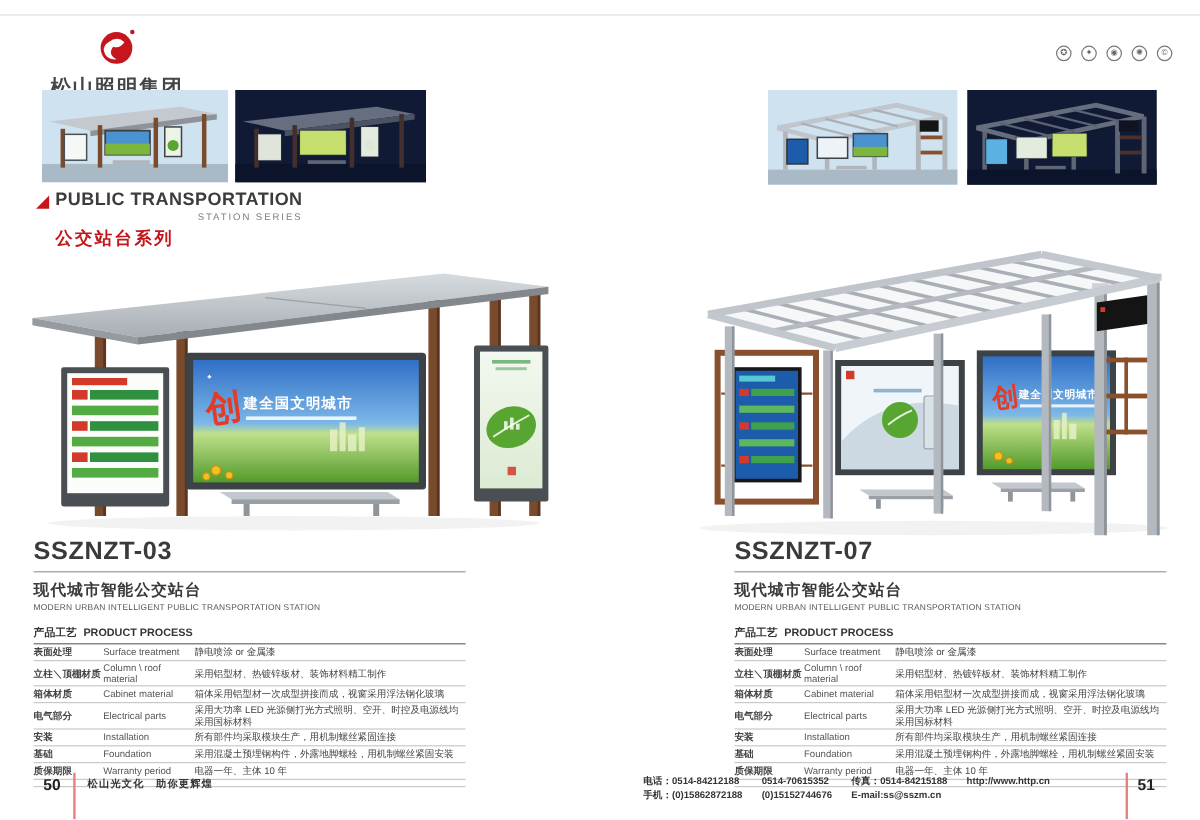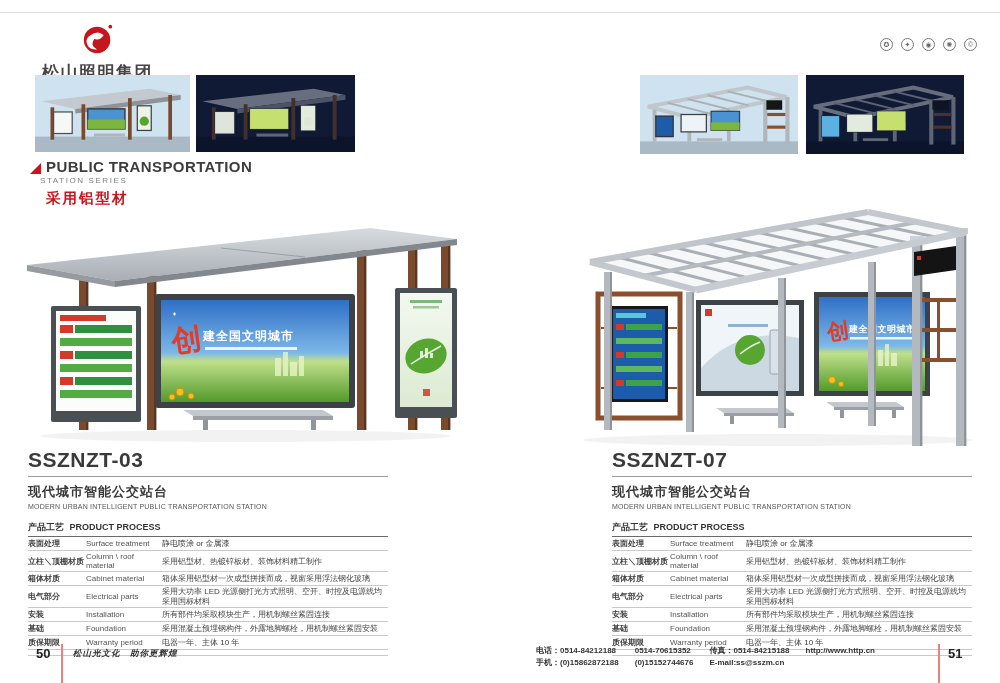--- a/index.html
+++ b/index.html
@@ -19,21 +19,21 @@
 
   
   .thumb{position:absolute;}
   .thumb svg{display:block;width:100%;height:100%;}
 
   
   .series-heading{position:absolute;left:30px;top:158px;}
   .sh-row{display:flex;align-items:center;gap:5px;}
   .sh-tri{width:0;height:0;border-left:11px solid transparent;border-bottom:11px solid #c5161d;margin-top:3px;}
   .sh-en{font-size:15px;font-weight:bold;color:#3c3c3c;letter-spacing:.4px;}
-  .sh-sub{font-size:8px;color:#7d7d7d;letter-spacing:1.6px;margin:1px 0 0 10px;}
+  .sh-sub{font-size:8px;color:#7d7d7d;letter-spacing:1.6px;margin:1px 0 0 10px;text-align:right;}
   .sh-cn{font-size:14.5px;font-weight:bold;color:#c5161d;letter-spacing:2px;margin:4px 0 0 16px;}
 
   
   .render{position:absolute;}
   .render svg{display:block;width:100%;height:100%;}
 
   
   .product-block{position:absolute;width:360px;}
   .p-model{font-size:21px;font-weight:bold;color:#3a3a3a;letter-spacing:.5px;
            border-bottom:1px solid #9a9a9a;padding-bottom:4px;}
@@ -46,21 +46,21 @@
   .pt-title .en{margin-left:3px;}
   .pt-row{display:flex;align-items:center;border-bottom:1px solid #c9c9c9;min-height:11px;padding:1px 0;}
   .pt-c1{width:58px;font-size:8px;color:#444;font-weight:bold;flex:none;}
   .pt-c2{width:76px;font-size:8px;color:#555;flex:none;line-height:1.15;}
   .pt-c3{flex:1;font-size:8px;color:#444;line-height:1.15;}
   .pt-endline{height:1px;background:#c9c9c9;margin-top:5px;}
 
   
   .pageno{position:absolute;font-size:13px;font-weight:bold;color:#222;}
   .red-rule{position:absolute;width:2px;height:39px;background:#e8827e;}
-  .slogan{position:absolute;left:73px;top:648px;font-size:8.5px;font-weight:bold;color:#333;letter-spacing:1px;font-style:italic;}
+  .slogan{position:absolute;left:73px;top:648px;font-size:8.5px;font-weight:bold;color:#333;letter-spacing:1px;}
   .contact{position:absolute;left:536px;top:645px;display:flex;gap:16px;font-size:8px;font-weight:bold;color:#333;line-height:1.55;}
   .contact .col{display:flex;flex-direction:column;}
 </style>
 </head>
 <body>
 
 <div class="canvas">
 
   <div class="hairline-top"></div>
 
@@ -161,21 +161,21 @@
       <rect x="10" y="26" width="11" height="13" fill="#5fb7e8" opacity=".95"></rect>
     </svg>
   </div>
 
   <div class="series-heading">
     <div class="sh-row">
       <div class="sh-tri"></div>
       <div class="sh-en">PUBLIC TRANSPORTATION</div>
     </div>
     <div class="sh-sub">STATION SERIES</div>
-    <div class="sh-cn">采用铝型材</div>
+    <div class="sh-cn">公交站台系列</div>
   </div>
 
   <div class="render" style="left:25px;top:208px;width:435px;height:238px">
     <svg viewBox="0 0 435 238">
       <defs>
         <linearGradient id="g6sky" x1="0" y1="0" x2="0" y2="1">
           <stop offset="0" stop-color="#2f6fc6"></stop>
             <stop offset=".52" stop-color="#7db8e8"></stop>
           <stop offset=".6" stop-color="#bfe08a"></stop>
             <stop offset="1" stop-color="#539a2b"></stop>

